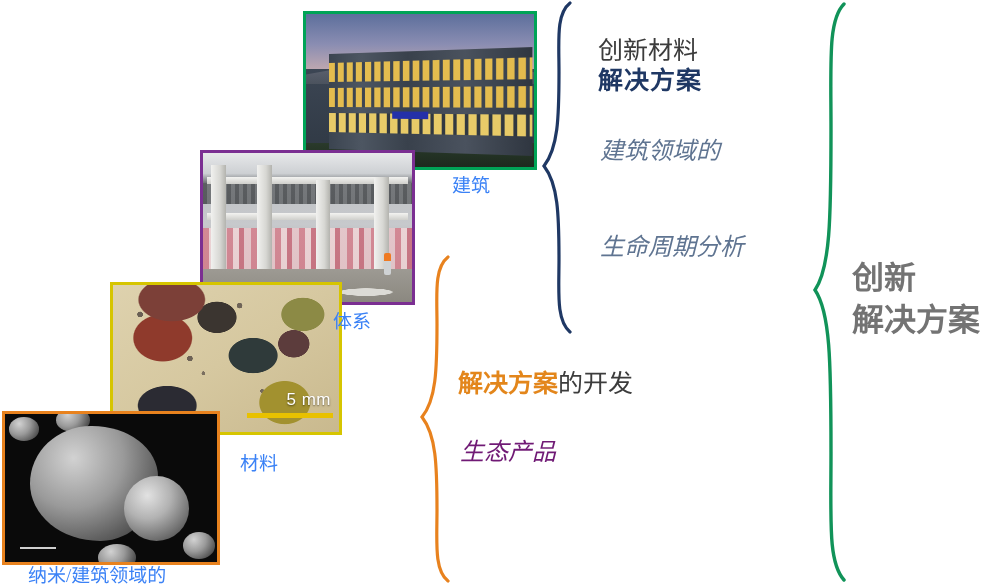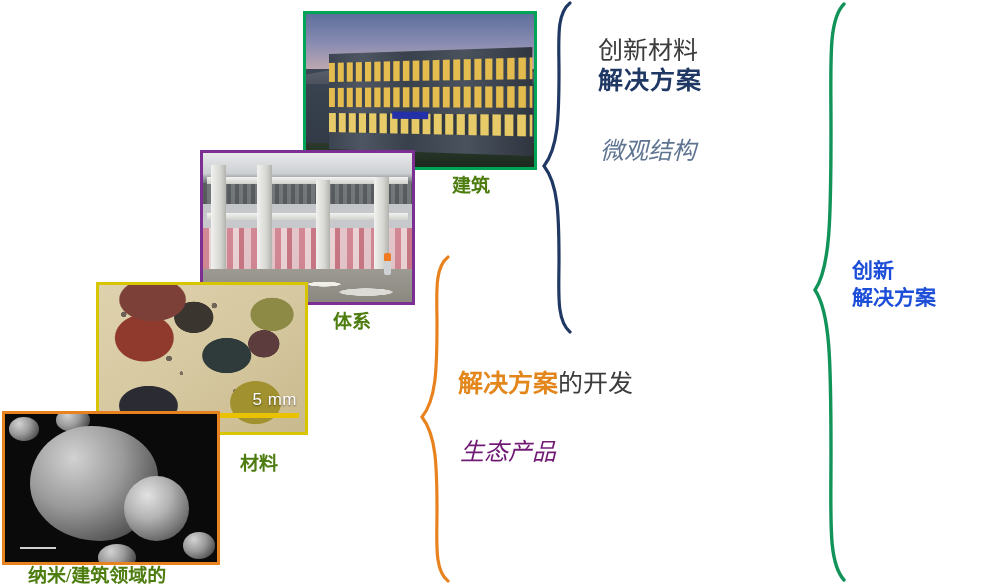--- a/index.html
+++ b/index.html
@@ -138,21 +138,21 @@
       linear-gradient(to bottom, #9d9a93 0%, #8b8880 100%);
   }
   .st-worker {
     position: absolute; right: 10%; bottom: 18%; width: 7px; height: 22px;
     background: linear-gradient(to bottom, #ef7a22 0 35%, #cfd2d4 35% 100%);
     border-radius: 2px;
   }
 
   
   .photo-material {
-    left: 96px; top: 282px; width: 212px; height: 153px;
+    left: 110px; top: 282px; width: 232px; height: 153px;
     border: 3px solid #d6c500;
   }
   .photo-material .inner {
     background:
       radial-gradient(ellipse 34px 22px at 26% 10%, #7c4038 0 96%, transparent 100%),
       radial-gradient(ellipse 30px 24px at 22% 36%, #8f3a2c 0 96%, transparent 100%),
       radial-gradient(ellipse 20px 16px at 46% 22%, #3b3530 0 96%, transparent 100%),
       radial-gradient(ellipse 25px 18px at 62% 48%, #2f3a3a 0 96%, transparent 100%),
       radial-gradient(ellipse 16px 14px at 80% 40%, #5c3c3c 0 96%, transparent 100%),
       radial-gradient(ellipse 22px 17px at 84% 20%, #8c8a45 0 96%, transparent 100%),
@@ -208,26 +208,25 @@
   .sem-s4 { left: 44%; bottom: -6%; width: 18%; height: 18%; top: auto; }
   .sem-s5 { right: 1%; bottom: 2%; width: 15%; height: 18%; left: auto; }
   .sem-bar {
     position: absolute; left: 7%; bottom: 9%;
     width: 36px; height: 2px; background: #cfcfcf;
   }
 
   
   .caption {
     position: absolute;
-    color: #4d7c0f;
+    color: #3b82f6;
     font-family: "Liberation Serif", "DejaVu Serif", serif;
     font-size: 19px;
     line-height: 1;
     white-space: nowrap;
-    font-weight: bold;
   }
   .cap-building  { left: 452px; top: 176px; }
   .cap-structure { left: 333px; top: 312px; }
   .cap-material  { left: 240px; top: 454px; }
   .cap-nano      { left: 28px;  top: 566px; }
 
   
   .brace {
     position: absolute;
     pointer-events: none;
@@ -281,22 +280,22 @@
   }
   .t-ecoprod {
     left: 460px; top: 438px;
     font-size: 24px;
     color: #701a75;
     font-style: italic;
     font-family: "Liberation Serif", "DejaVu Serif", serif;
   }
   .t-innovation {
     left: 852px; top: 258px;
-    font-size: 21px;
-    color: #1d4ed8;
+    font-size: 32px;
+    color: #737373;
     font-weight: bold;
     font-family: "Liberation Serif", "DejaVu Serif", serif;
     line-height: 1.3;
   }
   .t-innovation span { display: block; }
 </style>
 </head>
 <body>
 
 <div class="stage">
@@ -378,23 +377,24 @@
              C 20 312, 21 360, 21 452
              C 21 522, 18 562, 34 580" fill="none" stroke="#119359" stroke-width="3.4" stroke-linecap="round"></path>
   </svg>
 
   <div class="txt t-solutions">
     <span>创新材料</span>
     <span class="bold-navy">解决方案</span>
   </div>
 
   <div class="txt t-eco">
-    <span>微观结构</span>
-  </div>
-
+    <span>建筑领域的</span>
+  </div>
+
+  <div class="txt t-lca">生命周期分析</div>
 
   <div class="txt t-matdev">
     <span class="bold-orange">解决方案</span><span>的开发</span>
   </div>
 
   <div class="txt t-ecoprod">生态产品</div>
 
   <div class="txt t-innovation">
     <span>创新</span>
     <span>解决方案</span>

